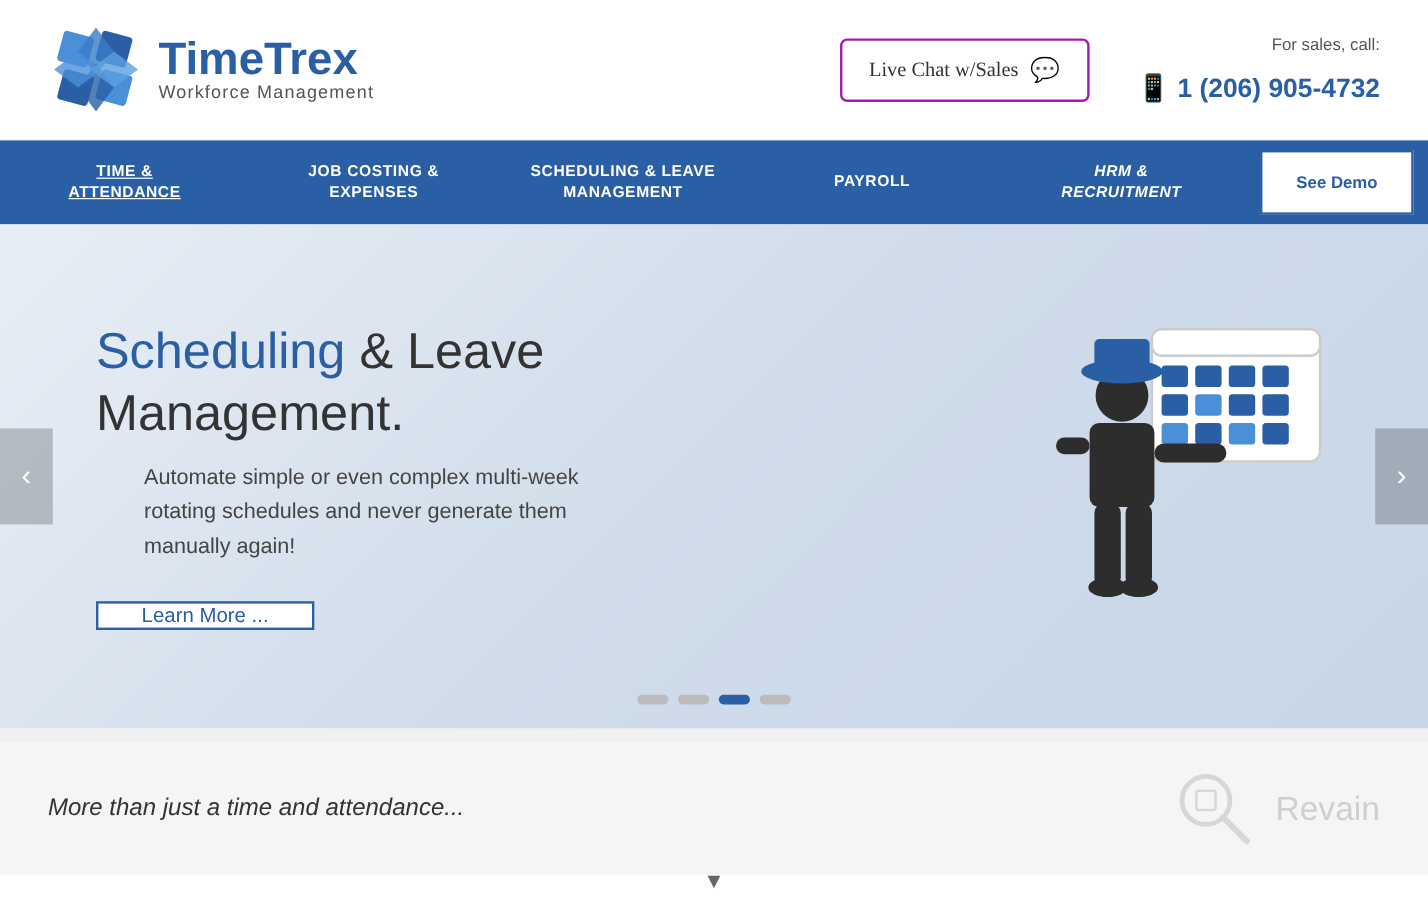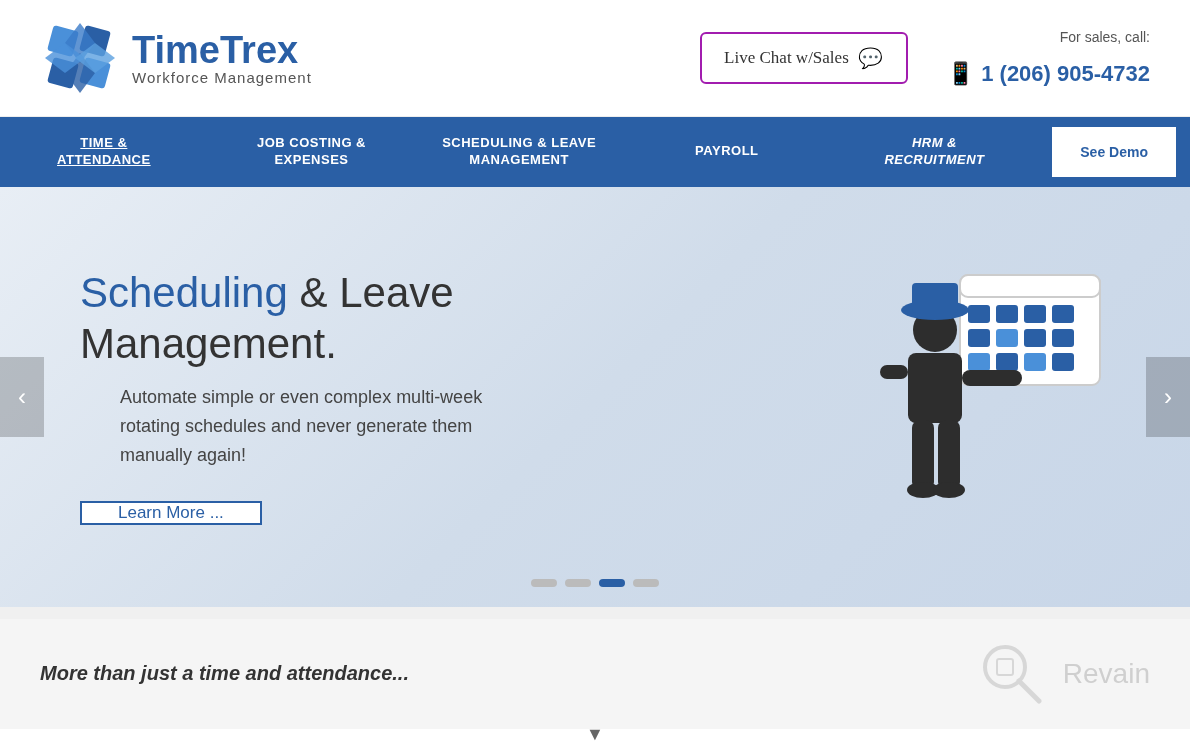--- a/index.html
+++ b/index.html
@@ -215,21 +215,20 @@
       padding: 20px 40px;
       display: flex;
       align-items: center;
       justify-content: space-between;
       min-height: 100px;
     }
     .bottom-text {
       font-size: 20px;
       color: #333;
       font-style: italic;
-      font-weight: bold;
     }
     .revain-area {
       display: flex;
       align-items: center;
       gap: 16px;
       opacity: 0.5;
       text-align: right;
     }
     .revain-icon {
       width: 70px;

